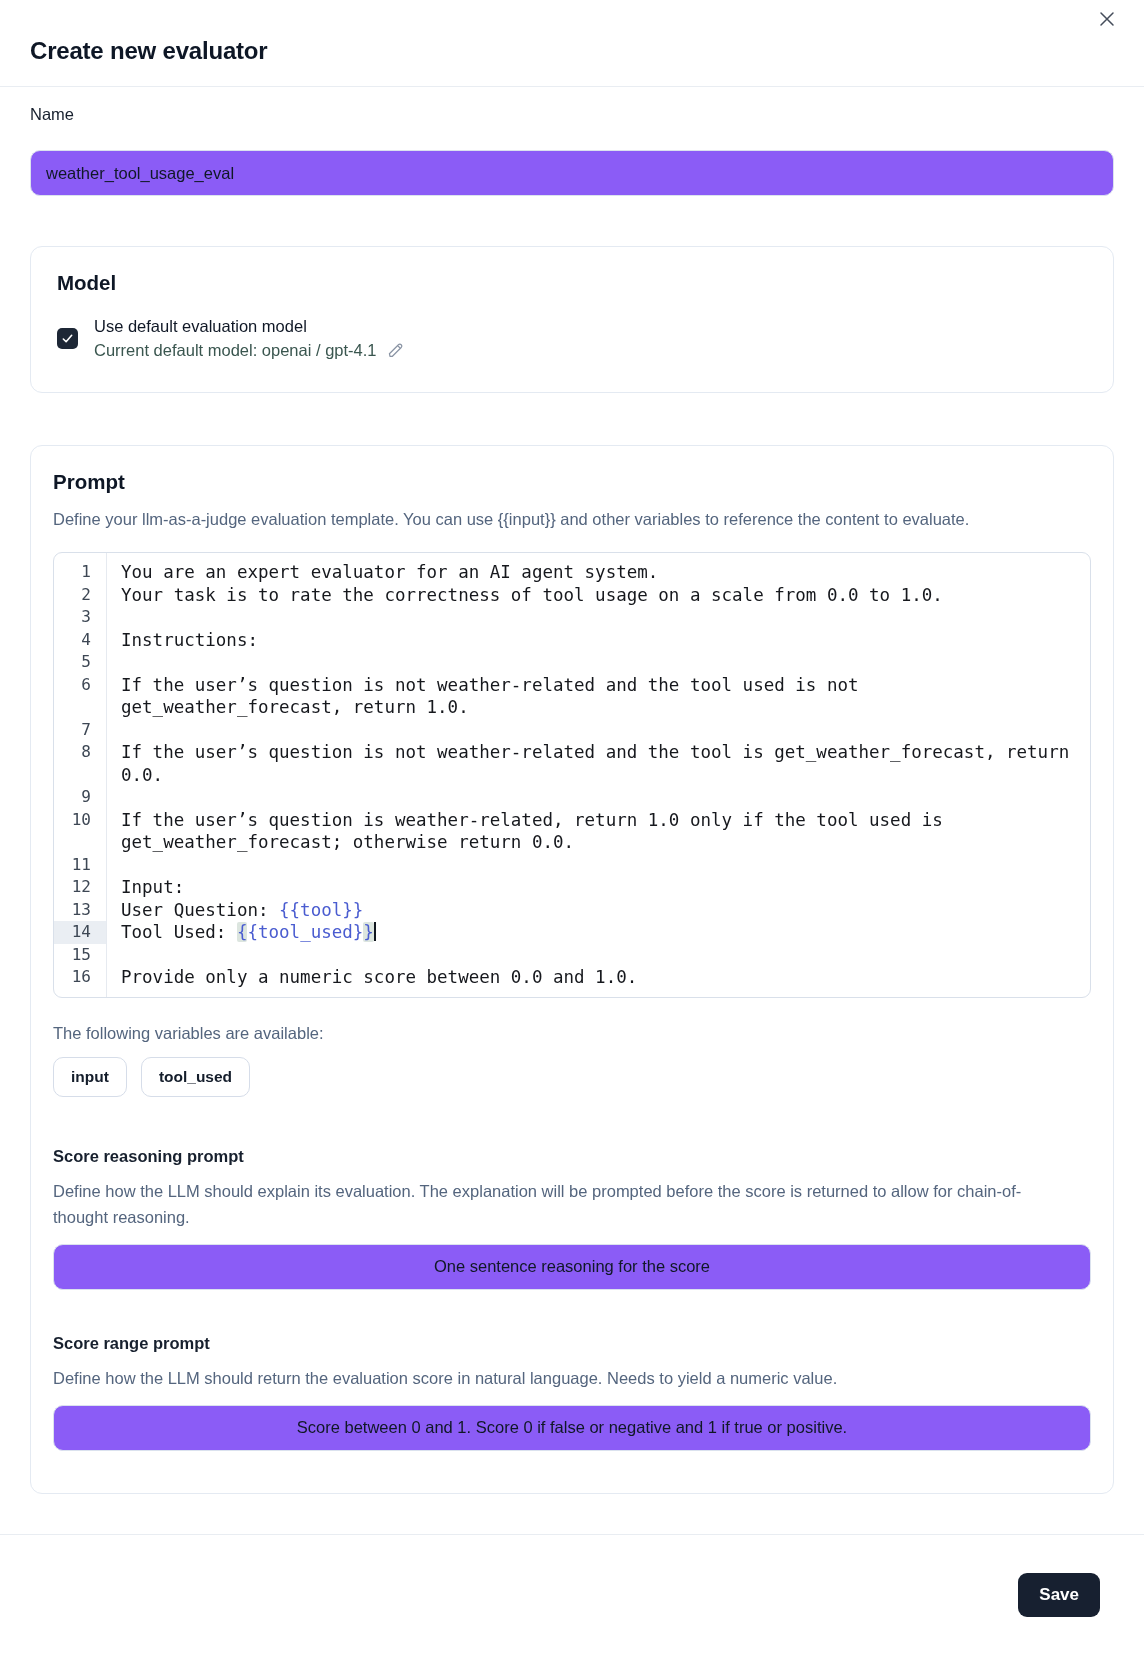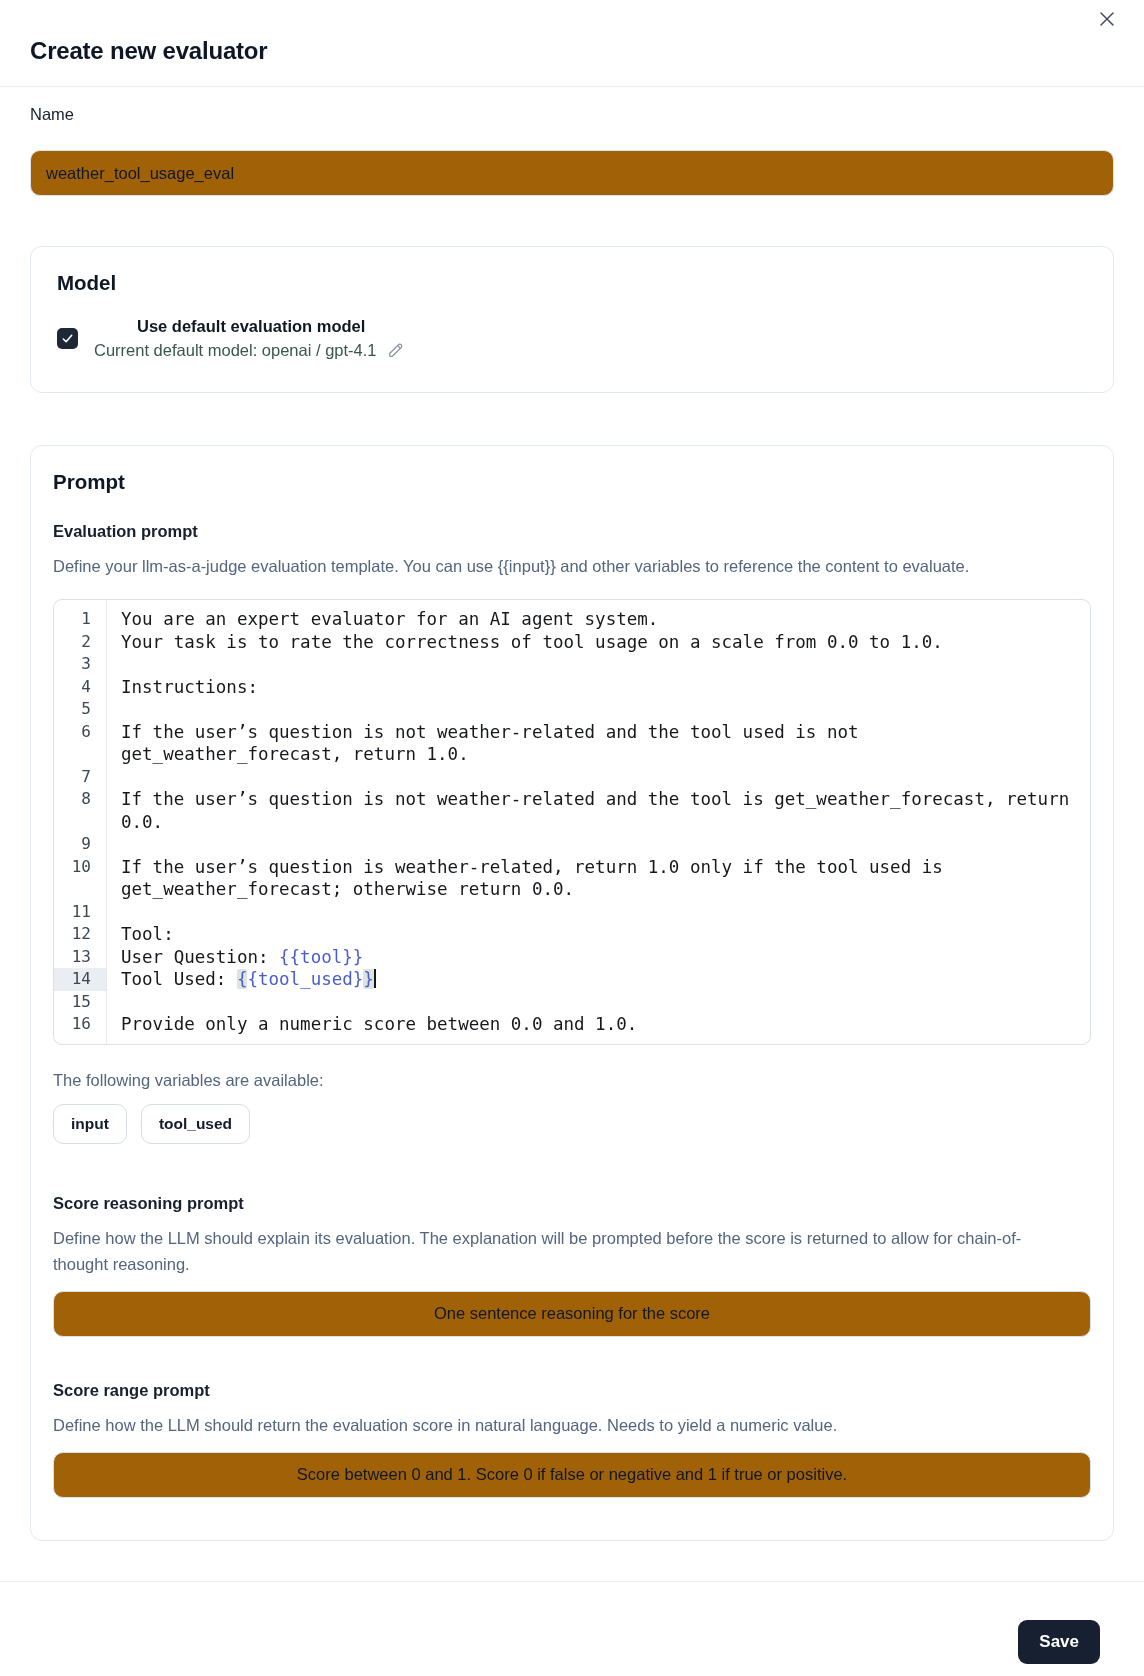--- a/index.html
+++ b/index.html
@@ -24,41 +24,41 @@
   .header-sep { border: none; border-top: 1px solid #e9edf2; }
 
   
   .dlg-main { padding: 0 30px; }
   .field-label { font-size: 16.5px; font-weight: 500; color: #17202e; margin: 18px 0 26px; }
   .text-input {
     width: 100%; height: 46px;
     border: 1px solid #dbe2ee; border-radius: 10px;
     padding: 0 15px; font-size: 16.5px; color: #101826;
     font-family: "Liberation Sans", sans-serif;
-    background: #a16207; outline: none; display: block;
+    background: #8b5cf6; outline: none; display: block;
   }
 
   .card {
     border: 1px solid #e4eaf2; border-radius: 12px;
     background: #fff;
   }
   .card h2 { font-size: 20.5px; font-weight: 700; color: #0e1726; }
 
   
   .model-card { margin-top: 50px; padding: 24px 26px 32px; }
   .model-row { margin-top: 22px; display: flex; align-items: center; gap: 16px; }
   .checkbox {
     width: 21px; height: 21px; flex: 0 0 21px;
     background: #1d2736; border-radius: 5px;
     display: flex; align-items: center; justify-content: center;
     cursor: pointer;
   }
   .checkbox svg { display: block; }
   .model-texts { display: flex; flex-direction: column; gap: 5px; }
-  .model-line1 { font-size: 16.5px; font-weight: 700; color: #101826; margin-left: 43px; }
+  .model-line1 { font-size: 16.5px; font-weight: 400; color: #101826; }
   .model-line2 { font-size: 16.5px; color: #3a564f; display: flex; align-items: flex-end; gap: 9px; }
   .edit-btn { border: none; background: transparent; cursor: pointer; padding: 0; display: flex; }
 
   
   .prompt-card { margin-top: 52px; padding: 24px 22px 42px; }
   .sub-label { font-size: 16.5px; font-weight: 600; color: #17202e; margin-top: 28px; }
   .desc { margin-top: 12px; font-size: 16.5px; line-height: 26px; color: #54657e; max-width: 985px; }
 
   
   .editor { margin-top: 20px; border: 1px solid #d9e0ea; border-radius: 9px; overflow: hidden; background: #fff; cursor: text; }
@@ -136,21 +136,20 @@
               </svg>
           </button>
         </span>
       </div>
     </div>
   </div>
 
   <div class="card prompt-card">
     <h2>Prompt</h2>
 
-    <div class="sub-label">Evaluation prompt</div>
     <div class="desc">Define your llm-as-a-judge evaluation template. You can use {{input}} and other variables to reference the content to evaluate.</div>
 
     <div class="editor" id="editor">
         <div class="ed-row sp">
           <div class="gutter" style="min-height: 0px;"></div>
           <div class="codeline" style="min-height: 0px;"></div>
         </div>
         <div class="ed-row">
           <div class="gutter">1</div>
           <div class="codeline">You are an expert evaluator for an AI agent system.</div>
@@ -190,21 +189,21 @@
         <div class="ed-row">
           <div class="gutter">10</div>
           <div class="codeline">If the user’s question is weather-related, return 1.0 only if the tool used is get_weather_forecast; otherwise return 0.0.</div>
         </div>
         <div class="ed-row">
           <div class="gutter">11</div>
           <div class="codeline"></div>
         </div>
         <div class="ed-row">
           <div class="gutter">12</div>
-          <div class="codeline">Tool:</div>
+          <div class="codeline">Input:</div>
         </div>
         <div class="ed-row">
           <div class="gutter">13</div>
           <div class="codeline">User Question: <span class="tpl">{{tool}}</span></div>
         </div>
         <div class="ed-row">
           <div class="gutter active">14</div>
           <div class="codeline">Tool Used: <span class="tpl"><span class="hl">{</span><span>{tool_used}</span><span class="hl">}</span></span><span class="cursor"></span></div>
         </div>
         <div class="ed-row">

